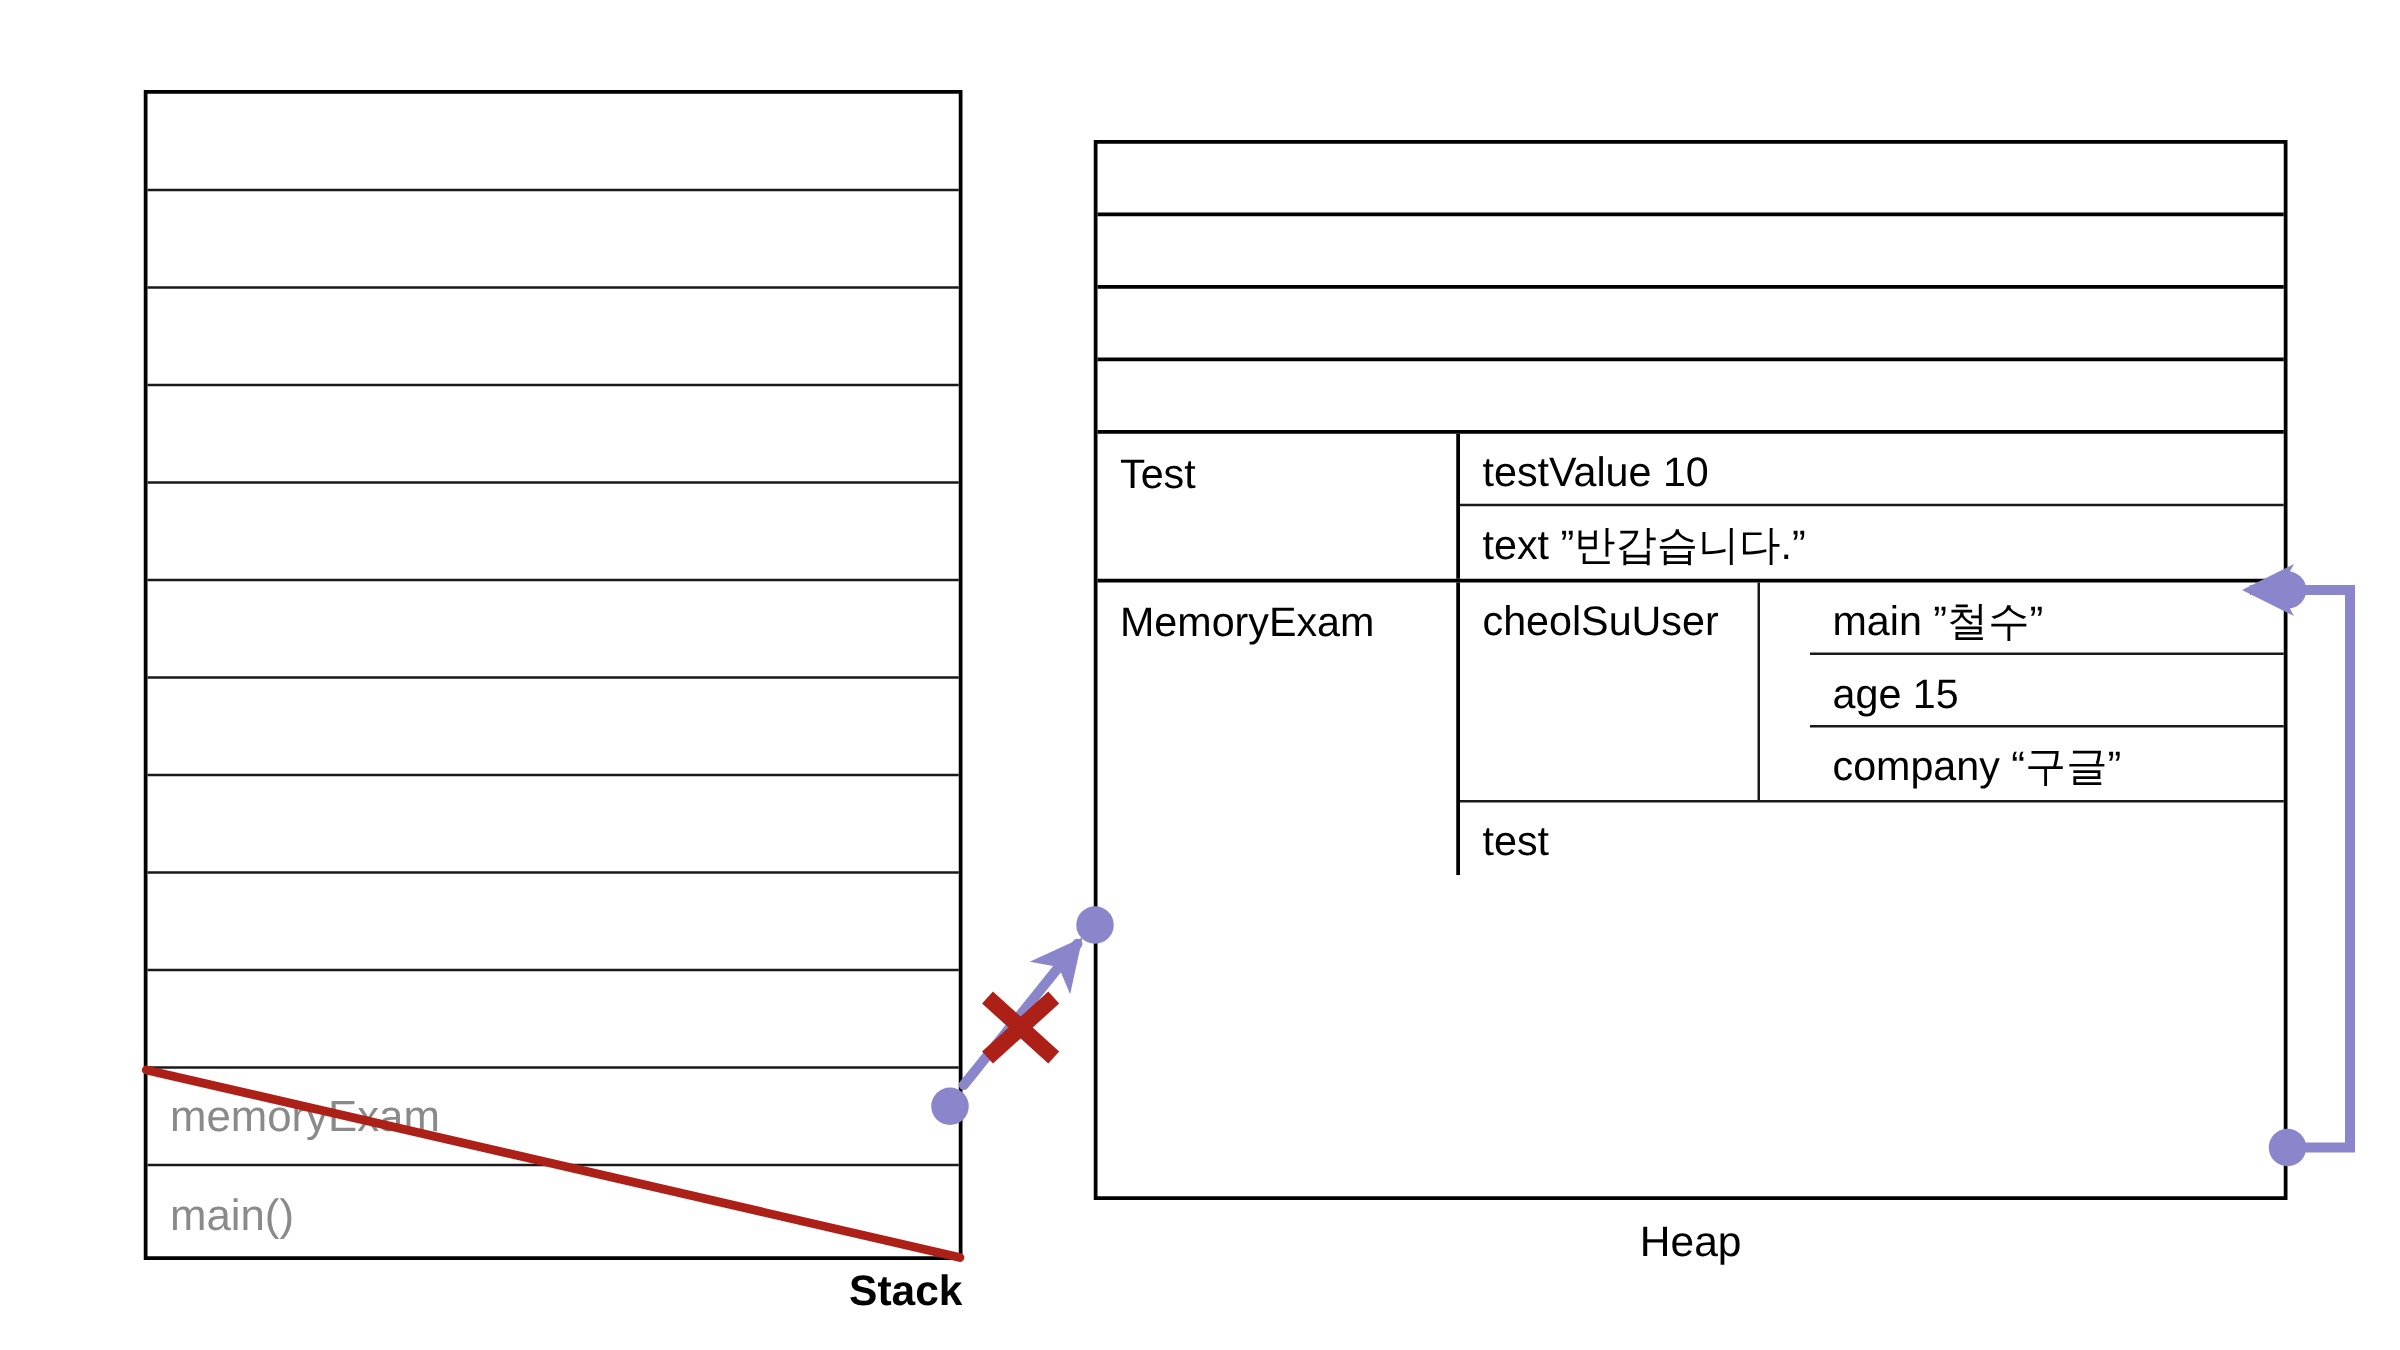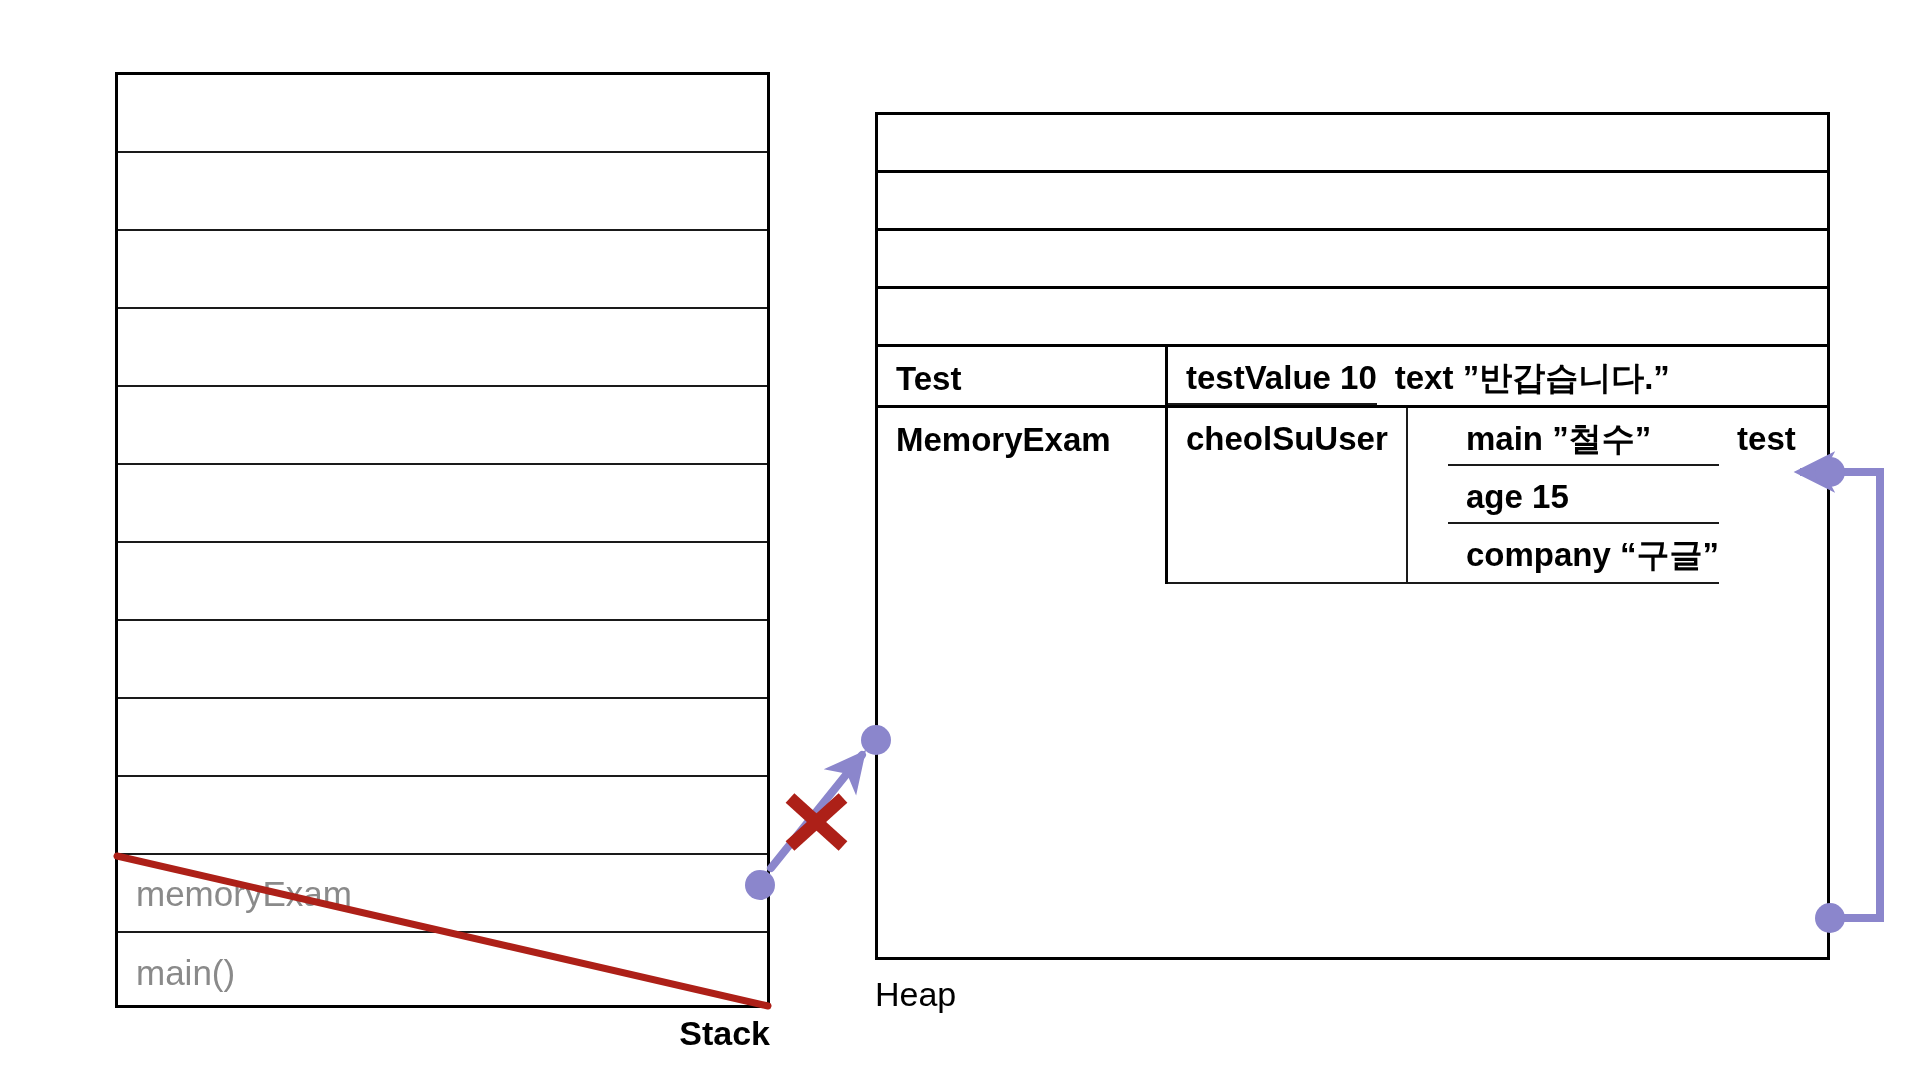--- a/index.html
+++ b/index.html
@@ -69,37 +69,36 @@
   }
   .heap-empty-row {
     height: 58px;
     box-sizing: border-box;
     border-bottom: 3px solid #000000;
   }
   .heap-group {
     display: flex;
     box-sizing: border-box;
     border-bottom: 3px solid #000000;
-    font-weight: bold;
   }
   .heap-group.last { border-bottom: none; }
   .heap-group > .gname {
     width: 290px;
     flex: 0 0 290px;
     box-sizing: border-box;
     border-right: 3px solid #000000;
     padding: 14px 0 0 18px;
     font-size: 33px;
     color: #000000;
     line-height: 1.1;
   }
   .heap-group > .gfields {
     flex: 1 1 auto;
     display: flex;
-    flex-direction: row;
+    flex-direction: column;
   }
   .field {
     box-sizing: border-box;
     border-bottom: 2px solid #1a1a1a;
     padding: 13px 0 0 18px;
     font-size: 33px;
     line-height: 1.1;
     color: #000000;
     min-height: 58px;
   }
@@ -126,21 +125,21 @@
     display: flex;
     flex-direction: column;
   }
   .nested .field { min-height: 58px; }
 
   #heap-caption {
     position: absolute;
     left: 875px;
     top: 975px;
     width: 955px;
-    text-align: left;
+    text-align: center;
     font-size: 34px;
     color: #000000;
   }
 
   
   #overlay {
     position: absolute;
     inset: 0;
     pointer-events: none;
   }

